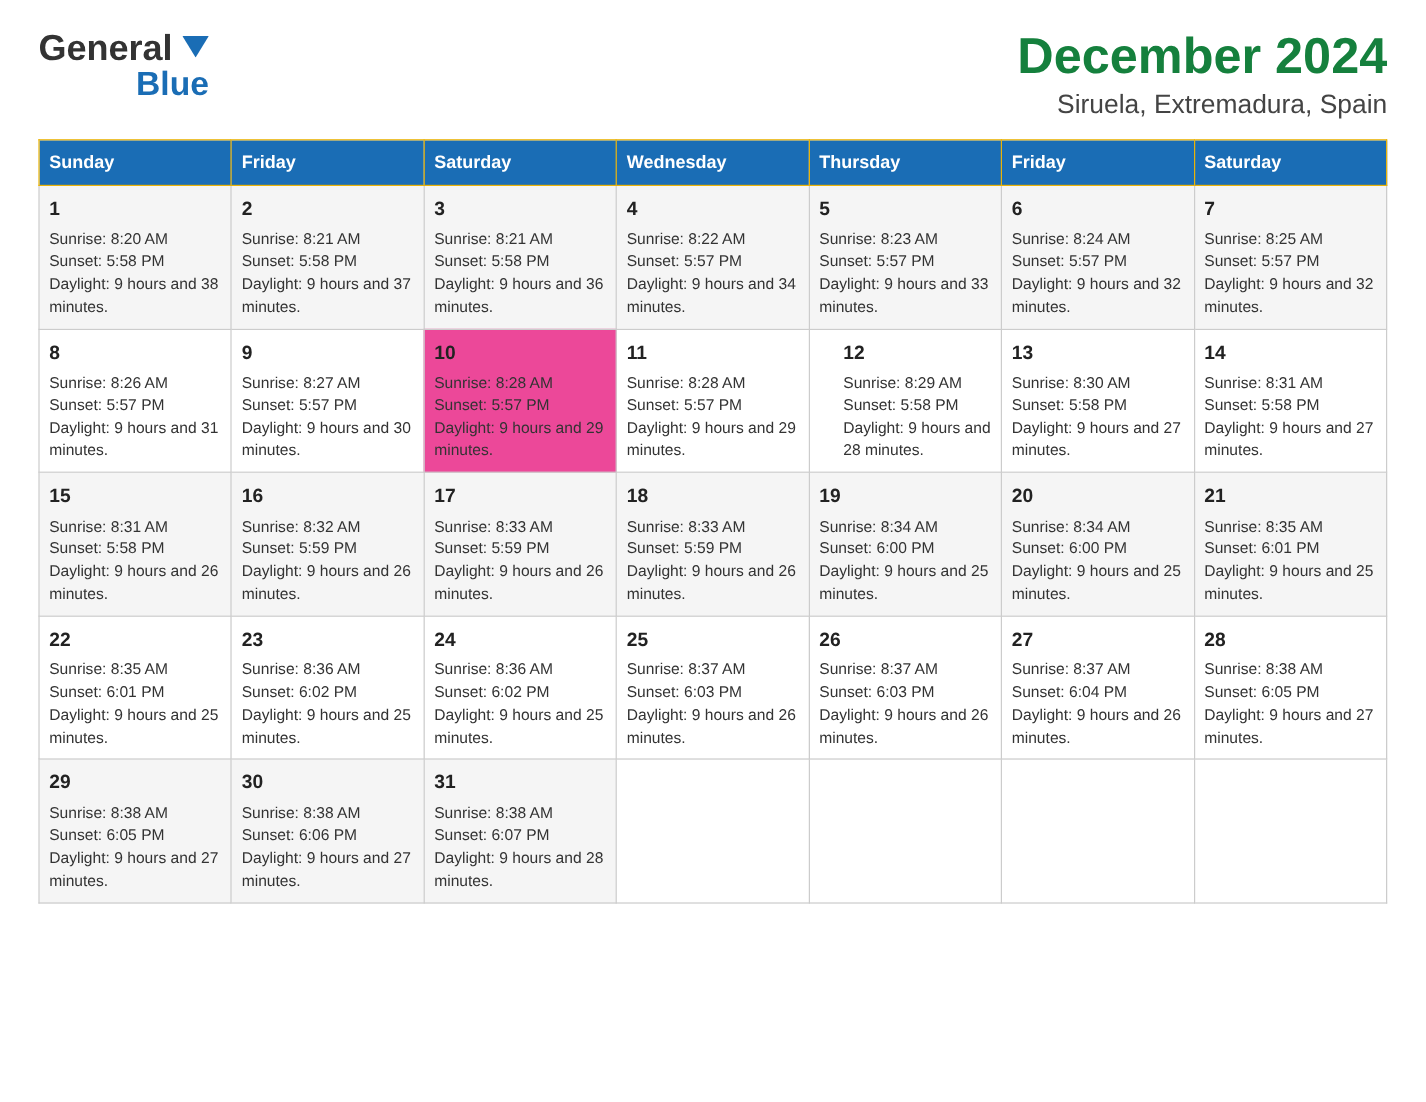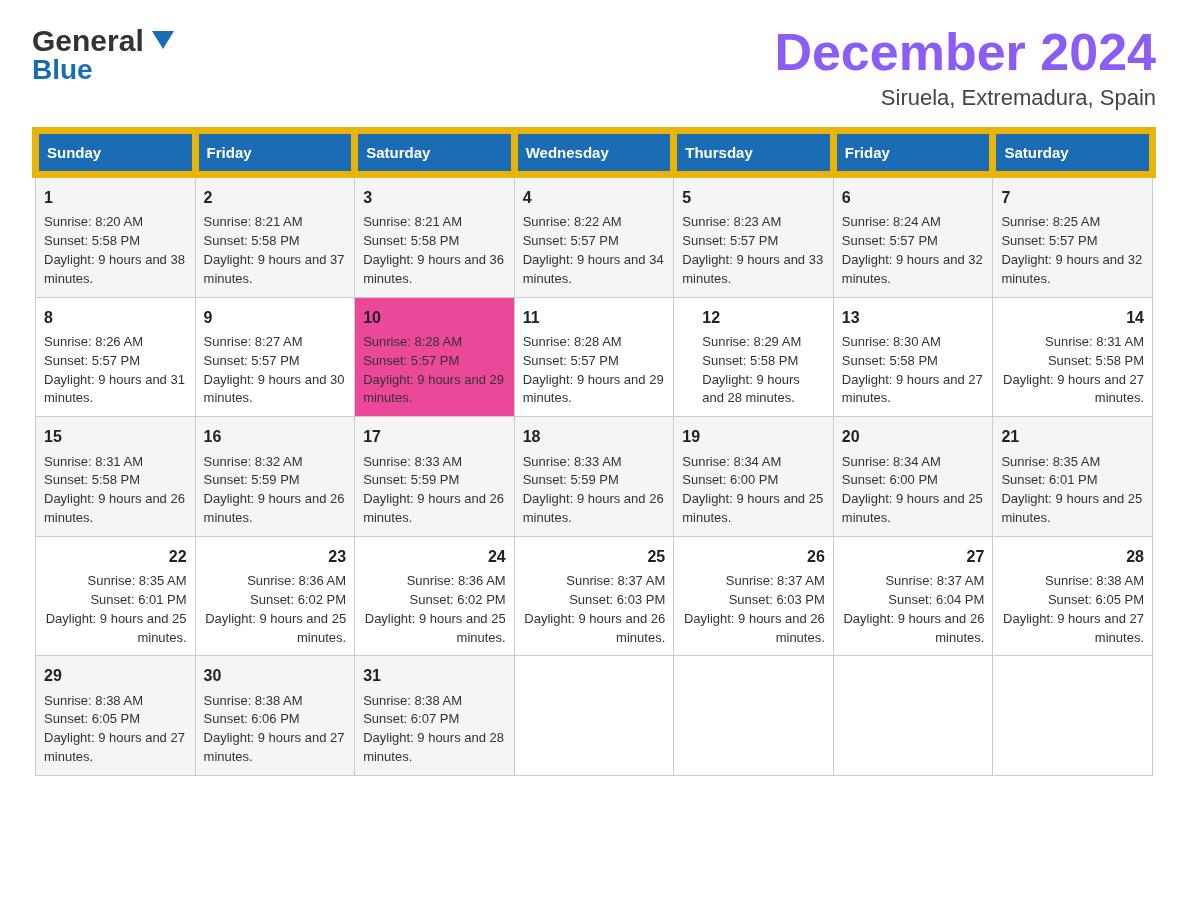--- a/index.html
+++ b/index.html
@@ -12,49 +12,49 @@
     }
     .header-row {
       display: flex;
       justify-content: space-between;
       align-items: flex-start;
       margin-bottom: 16px;
     }
     .logo {
       display: flex;
       flex-direction: column;
-      align-items: flex-start;
+      align-items: flex-end;
     }
     .title-block {
       text-align: right;
     }
     .month-title {
-      font-size: 52px;
+      font-size: 42px;
       font-weight: bold;
-      color: #8b5cf6;
+      color: #15803d;
       line-height: 1.1;
     }
     .location {
       font-size: 22px;
       color: #444;
       margin-top: 4px;
     }
     table {
       width: 100%;
       border-collapse: collapse;
       table-layout: fixed;
     }
     th {
       background-color: #1a6db5;
       color: #fff;
       font-size: 15px;
       font-weight: bold;
       padding: 10px 8px;
       text-align: left;
-      border: 7px solid #eab308;
+      border: 1px solid #eab308;
     }
     td {
       border: 1px solid #ccc;
       vertical-align: top;
       padding: 8px;
       font-size: 13px;
       color: #333;
       line-height: 1.45;
       min-height: 90px;
     }
@@ -184,21 +184,21 @@
         <span>Sunrise: 8:29 AM</span><br>
         <span>Sunset: 5:58 PM</span><br>
         <span>Daylight: 9 hours and 28 minutes.</span>
       </td>
         <td style="background: rgb(255, 255, 255);">
         <span class="day-num">13</span>
         <span>Sunrise: 8:30 AM</span><br>
         <span>Sunset: 5:58 PM</span><br>
         <span>Daylight: 9 hours and 27 minutes.</span>
       </td>
-        <td style="background: rgb(255, 255, 255); text-align: right;">
+        <td style="background: rgb(255, 255, 255);">
         <span class="day-num">14</span>
         <span>Sunrise: 8:31 AM</span><br>
         <span>Sunset: 5:58 PM</span><br>
         <span>Daylight: 9 hours and 27 minutes.</span>
       </td>
       </tr>
       <tr style="background: rgb(245, 245, 245);">
         <td style="background: rgb(245, 245, 245);">
         <span class="day-num">15</span>
         <span>Sunrise: 8:31 AM</span><br>
@@ -235,21 +235,21 @@
         <span>Sunset: 6:00 PM</span><br>
         <span>Daylight: 9 hours and 25 minutes.</span>
       </td>
         <td style="background: rgb(245, 245, 245);">
         <span class="day-num">21</span>
         <span>Sunrise: 8:35 AM</span><br>
         <span>Sunset: 6:01 PM</span><br>
         <span>Daylight: 9 hours and 25 minutes.</span>
       </td>
       </tr>
-      <tr style="background: #e5e5e5; text-align: right;">
+      <tr style="background: #e5e5e5;">
         <td style="background: rgb(255, 255, 255);">
         <span class="day-num">22</span>
         <span>Sunrise: 8:35 AM</span><br>
         <span>Sunset: 6:01 PM</span><br>
         <span>Daylight: 9 hours and 25 minutes.</span>
       </td>
         <td style="background: rgb(255, 255, 255);">
         <span class="day-num">23</span>
         <span>Sunrise: 8:36 AM</span><br>
         <span>Sunset: 6:02 PM</span><br>

